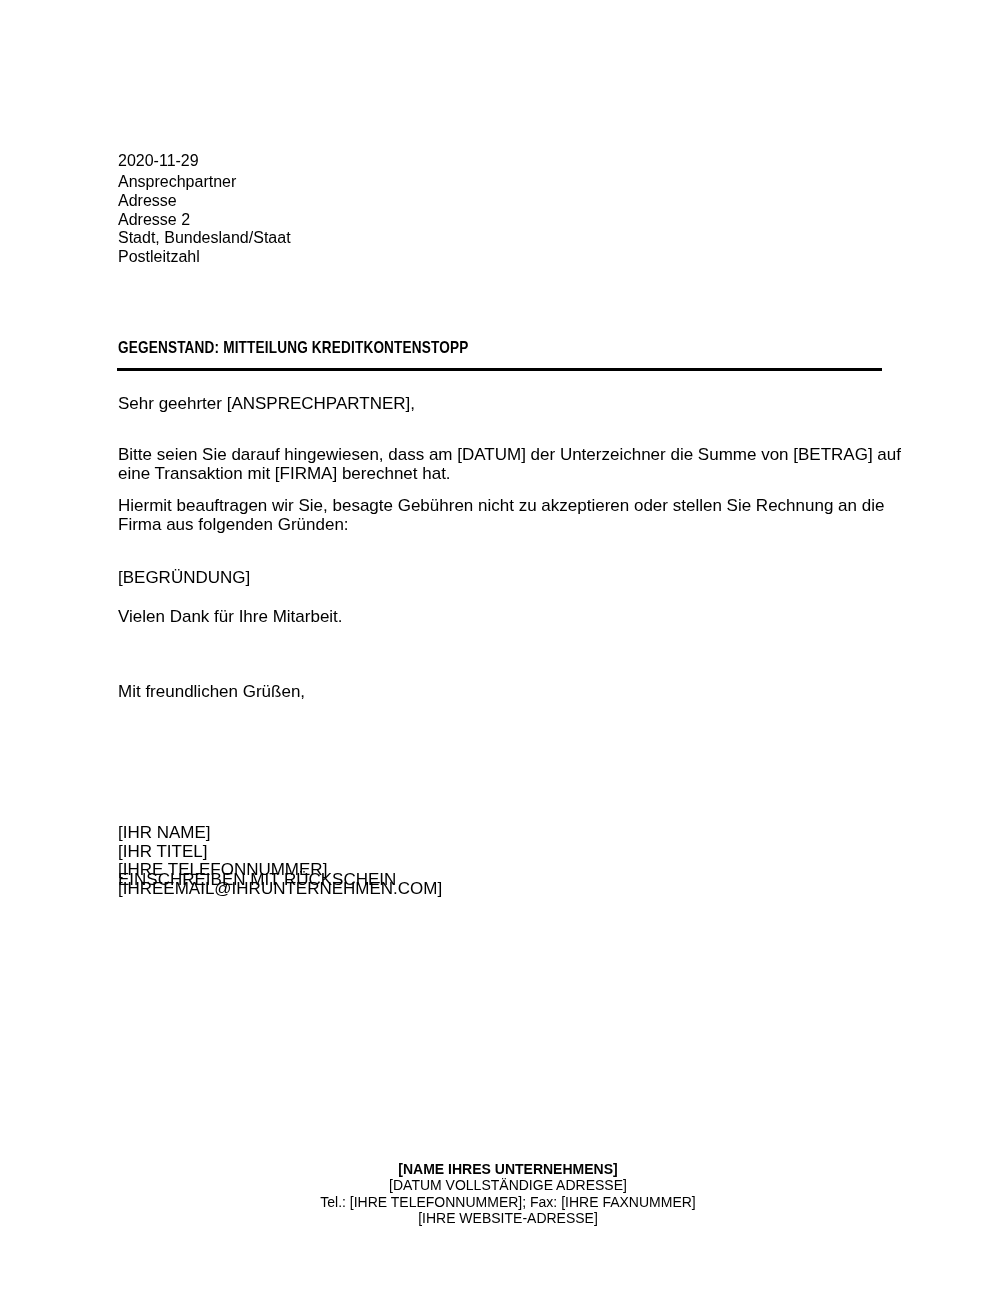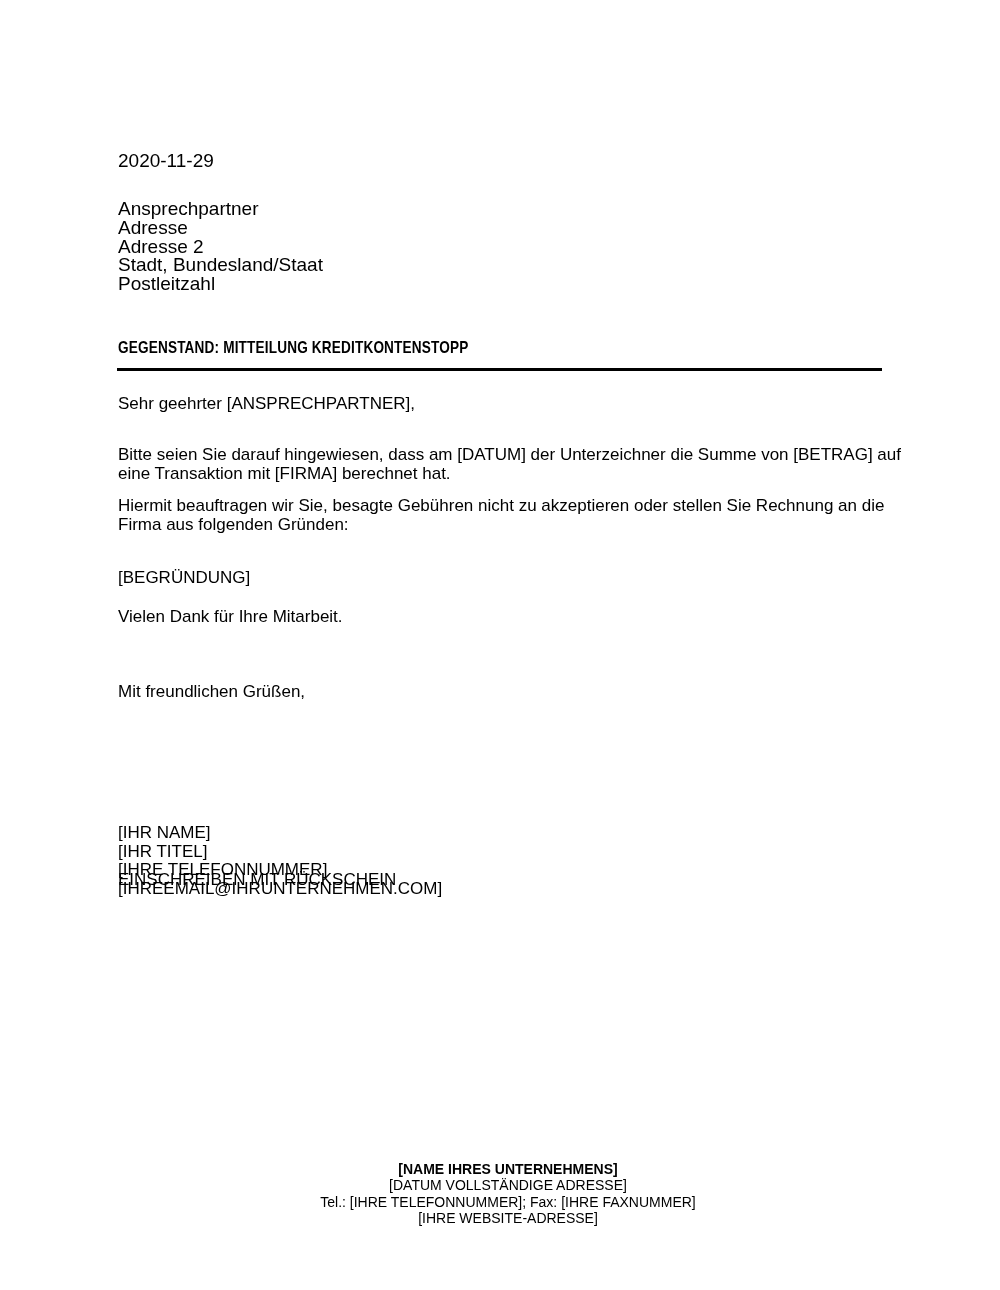--- a/index.html
+++ b/index.html
@@ -11,21 +11,21 @@
     position: relative;
     width: 1000px;
     height: 1290px;
     background: #ffffff;
     font-family: "Liberation Sans", sans-serif;
     color: #000000;
     overflow: hidden;
   }
   .abs { position: absolute; left: 118px; }
   .pre { white-space: pre; }
-  .t15 { font-size: 19px; line-height: 18.8px; }
+  .t15 { font-size: 16px; line-height: 18.8px; }
   .body-line { font-size: 17px; line-height: 18.5px; }
   .subject {
     font-size: 17px;
     font-weight: bold;
     letter-spacing: 0.2px;
     transform: scaleX(0.80);
     transform-origin: left center;
     white-space: nowrap;
   }
   .rule {
@@ -48,21 +48,21 @@
   }
   .footer-company { font-weight: bold; }
 </style>
 </head>
 <body>
 
 <div class="page">
 
   <div class="abs t15" style="top:152px;">2020-11-29</div>
 
-  <div class="abs t15 pre" style="top:200px;">Ansprechpartner
+  <div class="abs t15 pre" style="top:173px;">Ansprechpartner
 Adresse
 Adresse 2
 Stadt, Bundesland/Staat
 Postleitzahl</div>
 
   <div class="abs subject" style="top:338px;">GEGENSTAND: MITTEILUNG KREDITKONTENSTOPP</div>
 
   <div class="rule" style="top:368px;"></div>
 
   <div class="abs body-line" style="top:395px;">Sehr geehrter [ANSPRECHPARTNER],</div>

